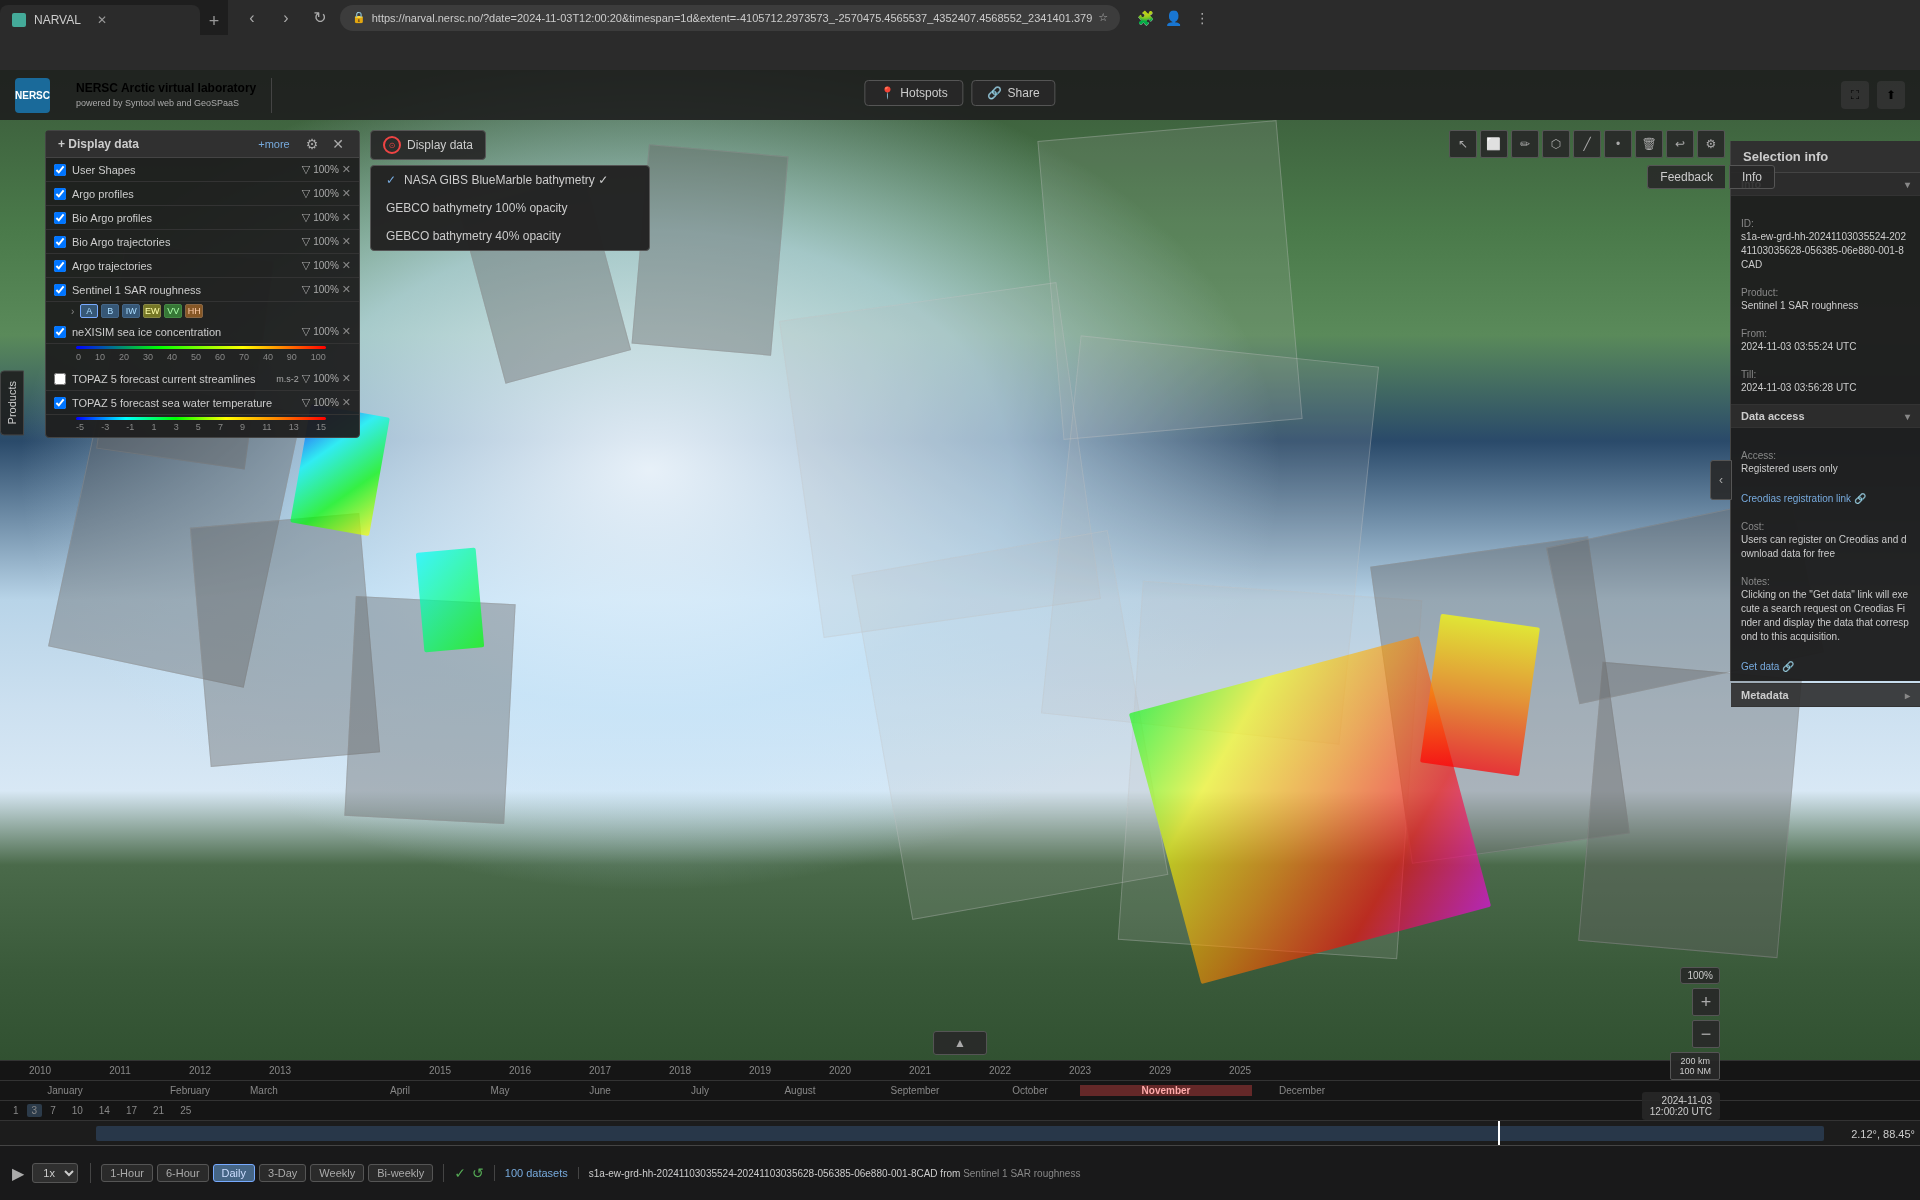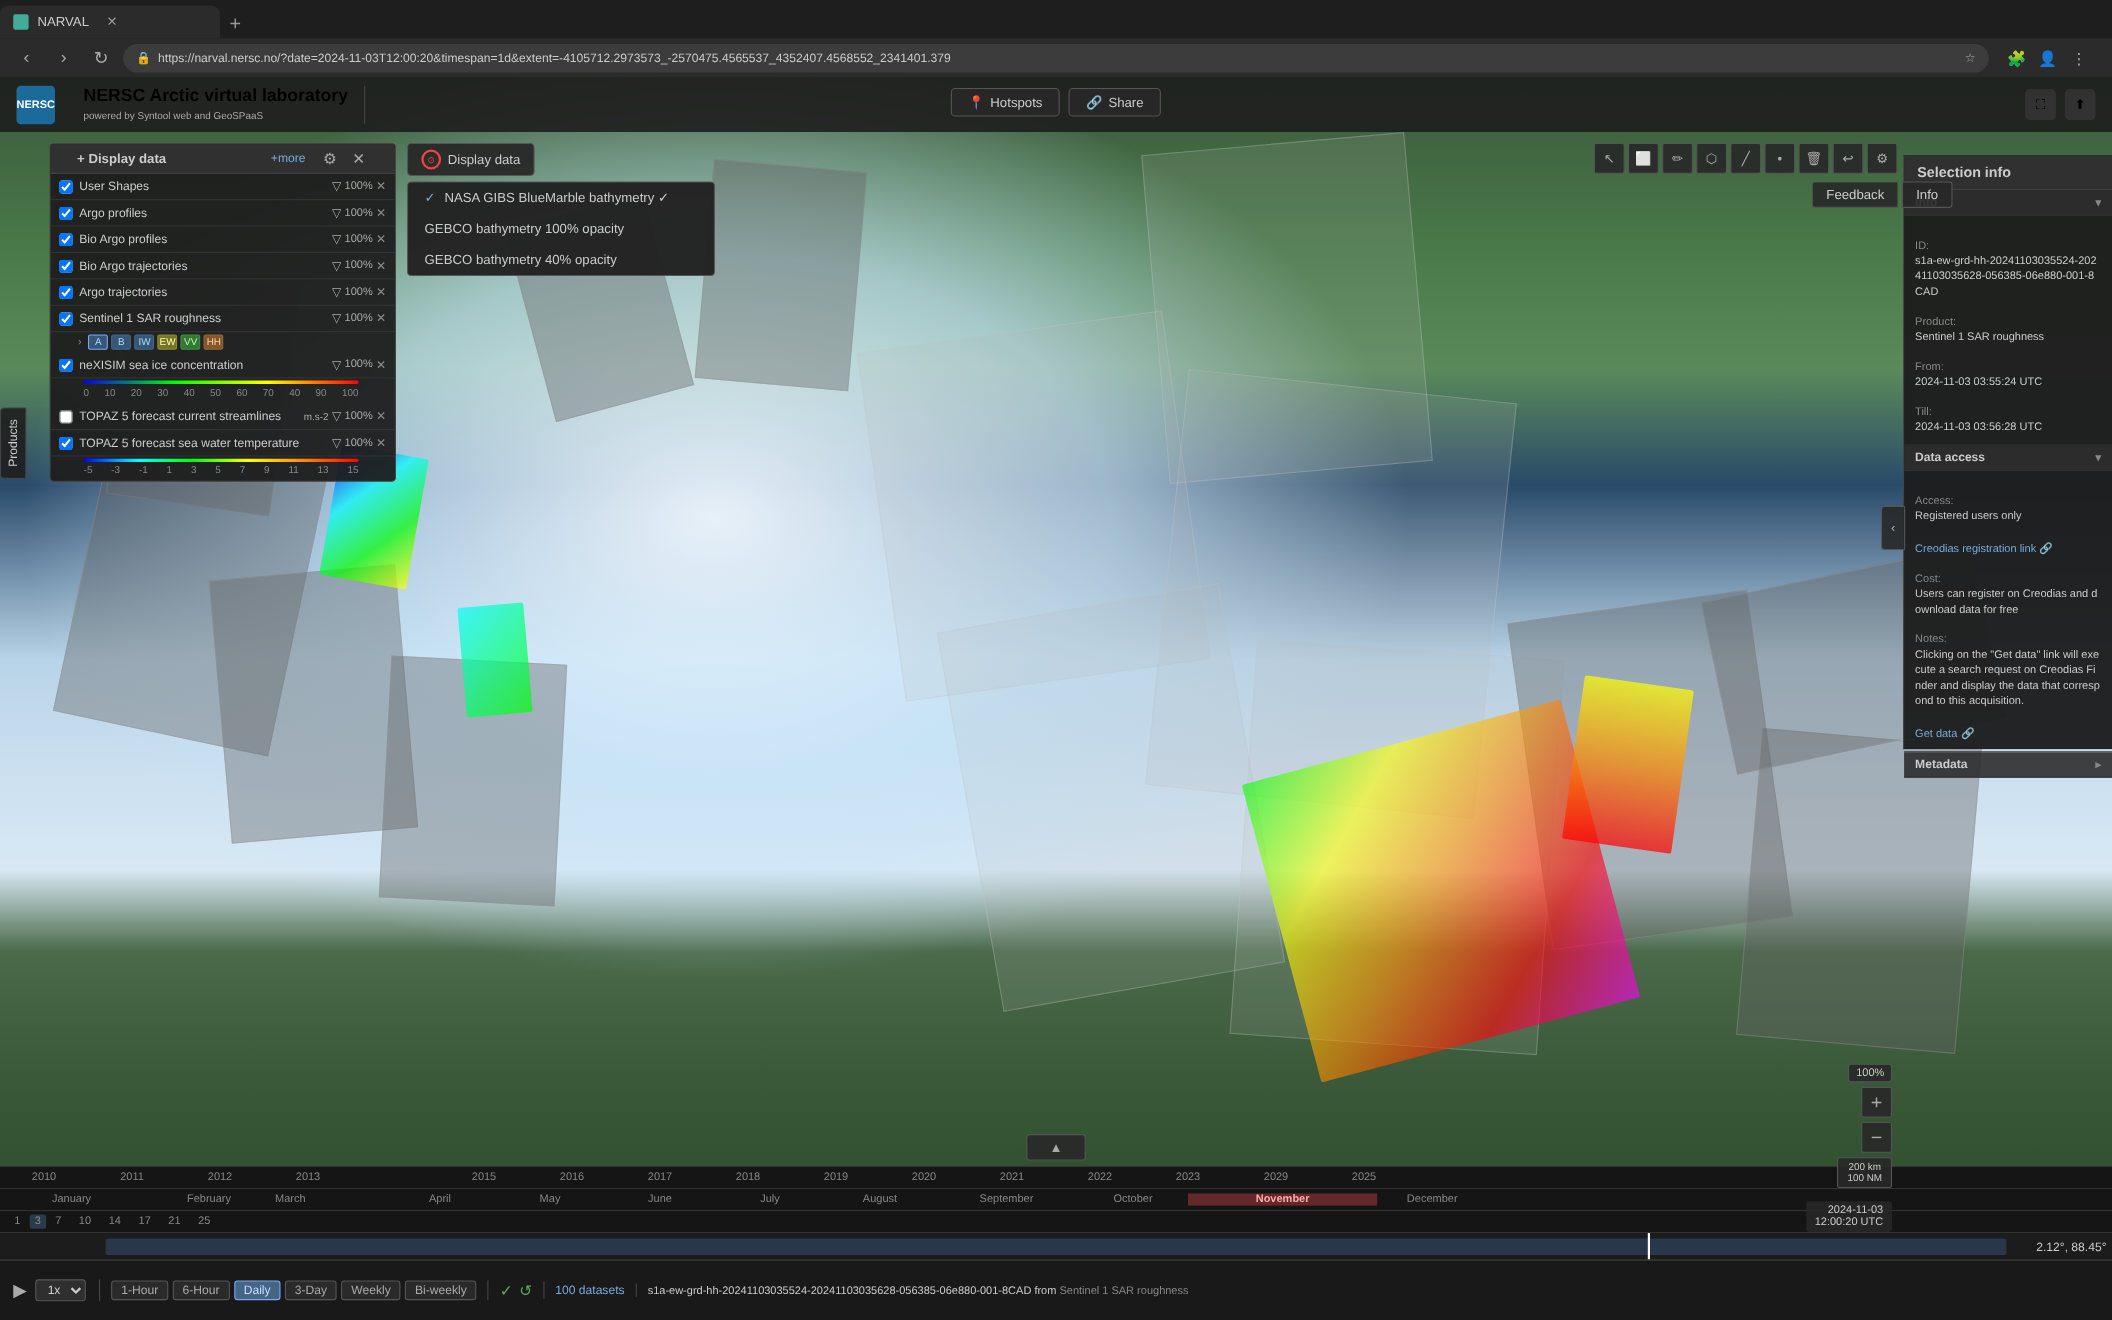--- a/index.html
+++ b/index.html
@@ -1,21 +1,21 @@
 <!DOCTYPE html>
 <html><head>
   <meta charset="utf-8">
   <style>
     * { margin: 0; padding: 0; box-sizing: border-box; }
     body { width: 1920px; height: 1200px; overflow: hidden; font-family: Arial, sans-serif; font-size: 12px; background: #1a1a2e; }
 
     
     #browser-chrome {
       position: absolute; top: 0; left: 0; width: 1920px; height: 70px;
-      background: #2b2b2b; display: flex; flex-direction: column; z-index: 1000;
+      background: #2b2b2b; display: flex; z-index: 1000;
     }
     #tab-bar {
       height: 35px; background: #1e1e1e; display: flex; align-items: flex-end; padding-left: 0;
     }
     #tab {
       height: 30px; background: #2b2b2b; border-radius: 8px 8px 0 0;
       display: flex; align-items: center; padding: 0 12px; min-width: 200px;
       font-size: 12px; color: #ccc; gap: 8px;
     }
     #tab-favicon { width: 14px; height: 14px; background: #4a9; border-radius: 2px; }
@@ -60,21 +60,21 @@
       background: rgba(30,30,30,0.9); display: flex; align-items: center; z-index: 100;
     }
     #logo-area {
       display: flex; align-items: center; gap: 26px; padding: 0 15px;
       border-right: 1px solid #444;
     }
     #logo-icon {
       width: 35px; height: 35px; background: #1a6a9a; border-radius: 4px;
       display: flex; align-items: center; justify-content: center; color: white; font-weight: bold; font-size: 10px;
     }
-    #logo-title { font-size: 16px; font-weight: bold; display: block; }
+    #logo-title { font-size: 12px; font-weight: bold; display: block; }
     #logo-subtitle { font-size: 9px; color: #aaa; }
     #top-center { flex: 1; display: flex; align-items: center; justify-content: center; gap: 15px; }
     #top-right { display: flex; align-items: center; gap: 8px; padding-right: 15px; }
     .top-right-icon { width: 28px; height: 28px; display: flex; align-items: center; justify-content: center; background: rgba(60,60,60,0.6); border-radius: 4px; }
 
     
     #display-data-btn {
       position: absolute; top: 60px; left: 370px; z-index: 200;
       background: rgba(40,40,40,0.95); border: 1px solid #555;
       color: #ccc; padding: 5px 12px; border-radius: 4px; cursor: pointer;
@@ -97,21 +97,21 @@
     }
     .dropdown-item .check { color: #7ad; font-size: 12px; }
 
     
     #left-panel {
       position: absolute; top: 60px; left: 45px; z-index: 150;
       background: rgba(30,30,30,0.95); border: 1px solid #444; border-radius: 4px;
       width: 315px;
     }
     #panel-header {
-      background: rgba(50,50,50,0.9); padding: 5px 24px;
+      background: rgba(50,50,50,0.9); padding: 5px 12px;
       display: flex; align-items: center; gap: 8px; border-bottom: 1px solid #444;
     }
     #panel-title { color: #ccc; font-size: 12px; font-weight: bold; flex: 1; }
     #panel-more { color: #7ad; font-size: 11px; cursor: pointer; }
     .panel-btn { color: #aaa; cursor: pointer; font-size: 14px; padding: 0 3px; }
     .layer-item {
       display: flex; align-items: center; padding: 3px 8px; border-bottom: 1px solid #333;
       gap: 6px; min-height: 24px;
     }
     .layer-item input[type=checkbox] { width: 12px; height: 12px; cursor: pointer; }

